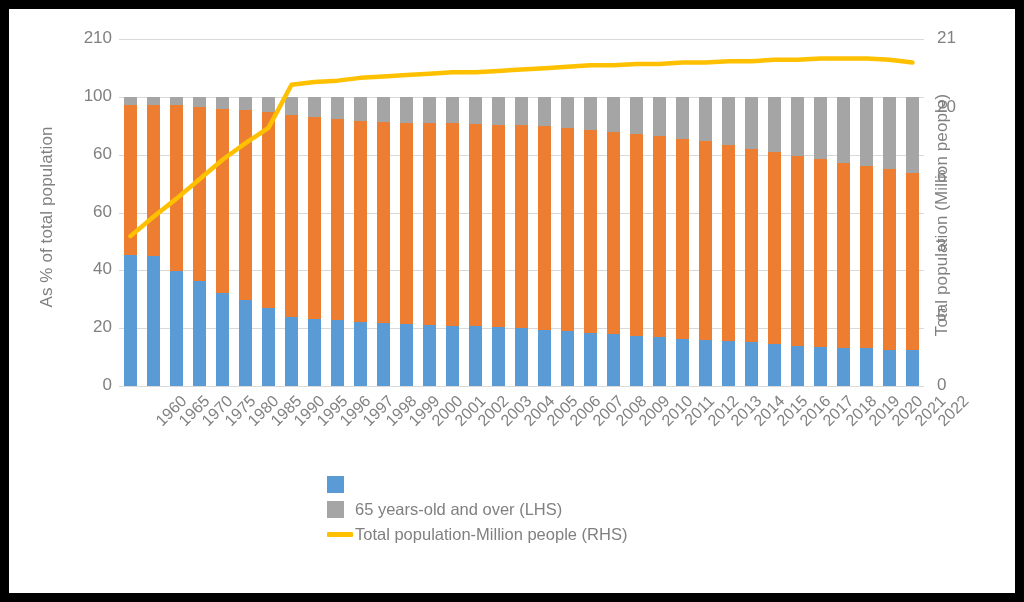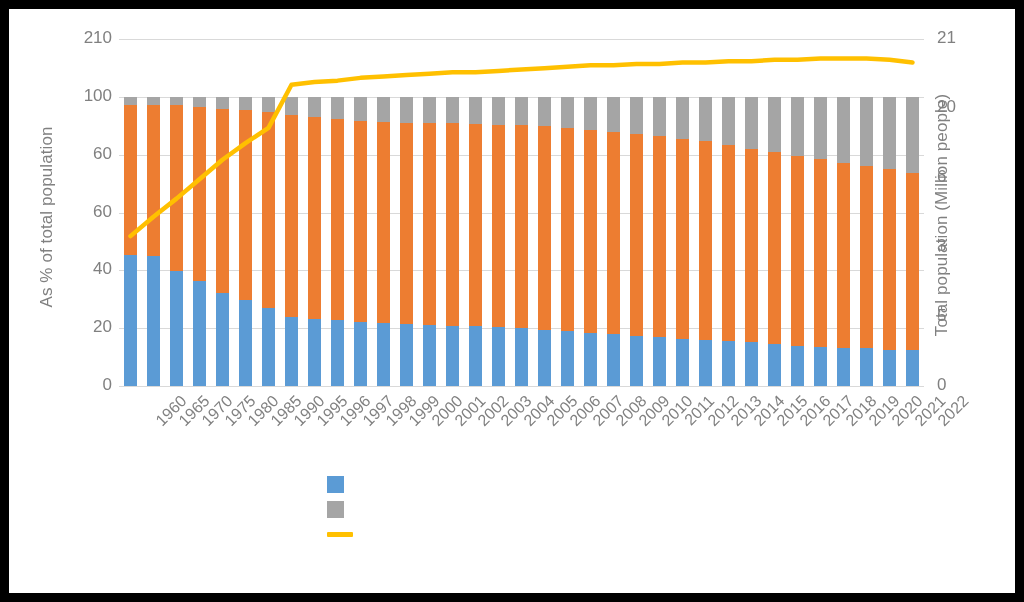--- a/index.html
+++ b/index.html
@@ -429,20 +429,22 @@
         <div class="x-label" style="left: 781.5px;">2021</div>
         <div class="x-label" style="left: 804.5px;">2022</div>
       </div>
 
     <div id="legend">
         <div class="legend-row">
           <span class="legend-swatch" style="background: rgb(91, 155, 213);"></span>
         </div>
         <div class="legend-row">
           <span class="legend-swatch" style="background: rgb(165, 165, 165);"></span>
+          <span class="legend-text">65 years-old and over (LHS)</span>
         </div>
         <div class="legend-row">
           <span class="legend-line" style="background: rgb(255, 192, 0);"></span>
+          <span class="legend-text">Total population-Million people (RHS)</span>
         </div>
       </div>
 
   </div>
 </div>
 
 </body></html>

